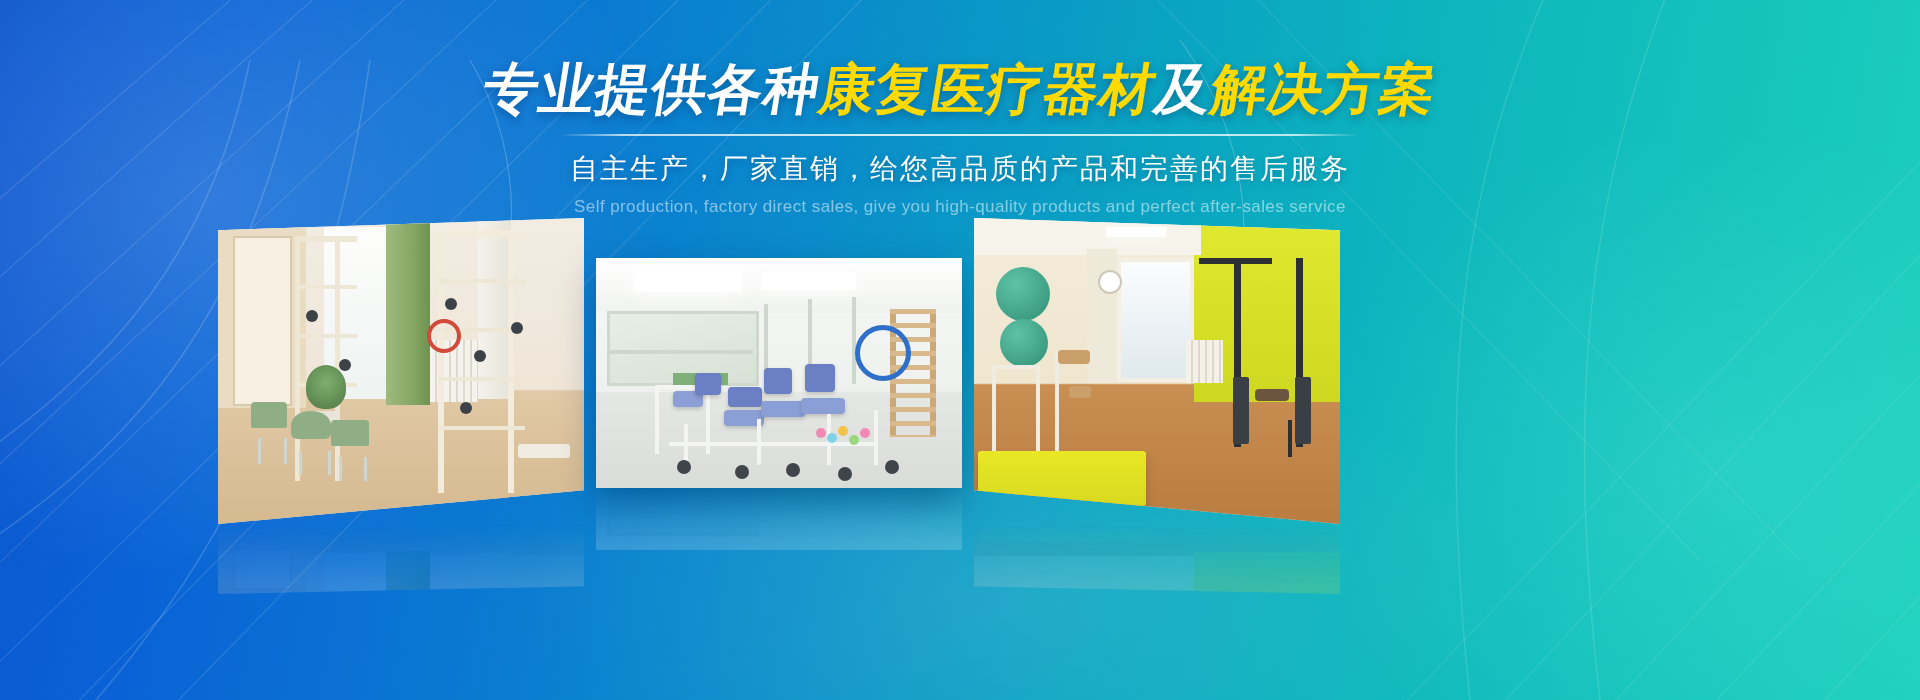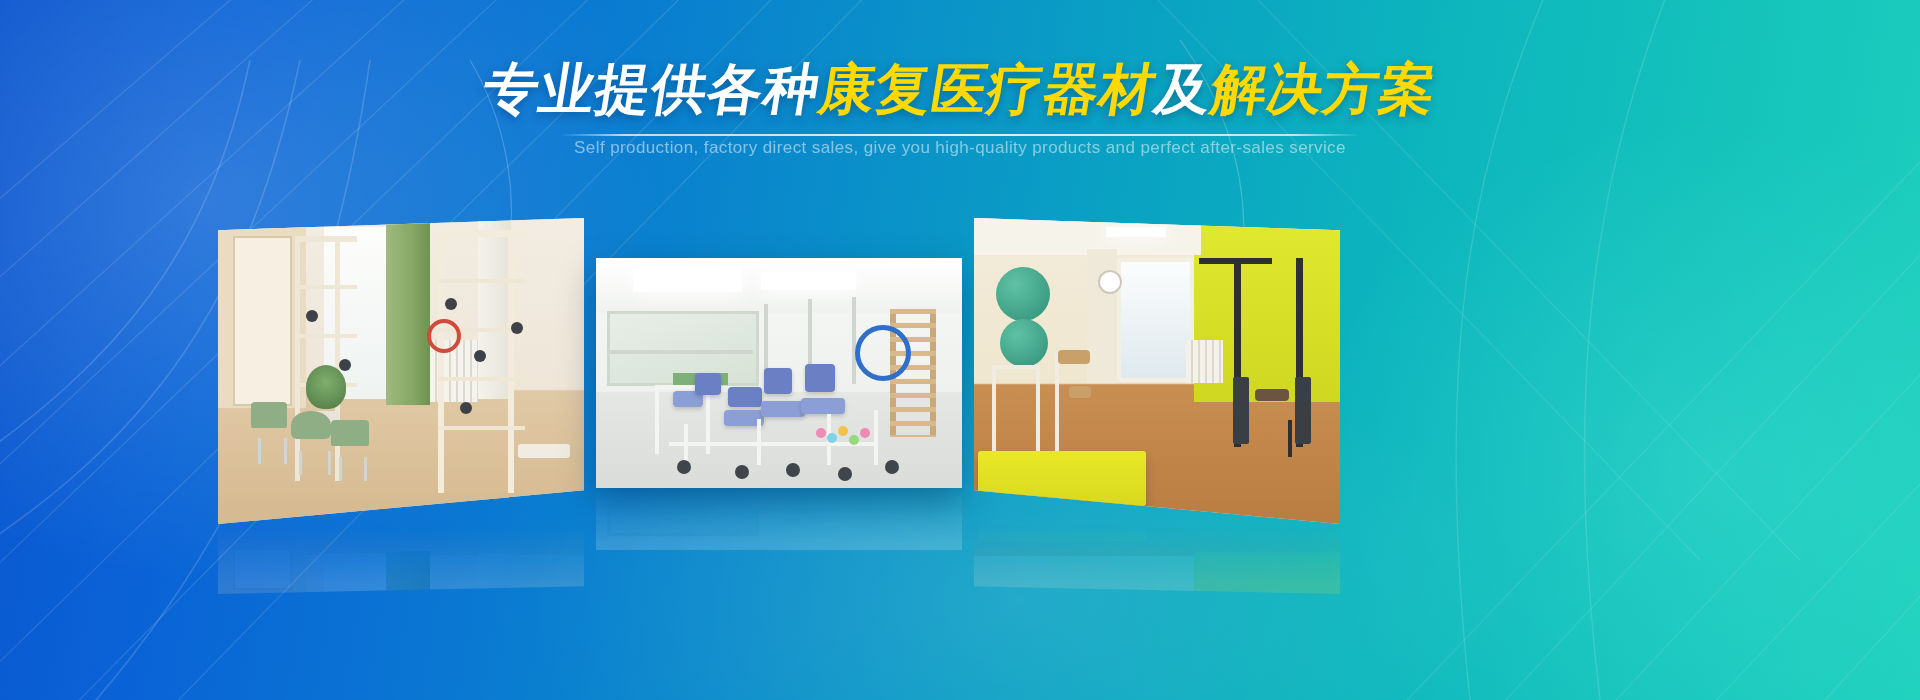--- a/index.html
+++ b/index.html
@@ -63,21 +63,21 @@
        rgba(255,255,255,0) 100%);
   }
 
   .sub-cn{
     margin-top:16px;
     font-size:28px;line-height:34px;color:#ffffff;
     letter-spacing:2px;white-space:nowrap;
     text-shadow:0 2px 6px rgba(0,40,90,.35);
   }
   .sub-en{
-    margin-top:1px;
+    margin-top:10px;
     font-size:17px;line-height:22px;
     color:rgba(255,255,255,.50);
     letter-spacing:.4px;white-space:nowrap;
   }
 
   
   .photos{position:absolute;left:0;top:0;width:1920px;height:700px;z-index:4;}
 
   .card{
     position:absolute;overflow:hidden;
@@ -227,20 +227,21 @@
       </g>
     </svg>
   </div>
   <div class="glow g1"></div>
   <div class="glow g2"></div>
   <div class="glow g3"></div>
 
   <div class="text-wrap">
     <div class="headline"><span class="w">专业提供各种</span><span class="y">康复医疗器材</span><span class="w">及</span><span class="y">解决方案</span></div>
     <div class="divider"></div>
+    <div class="sub-cn">自主生产，厂家直销，给您高品质的产品和完善的售后服务</div>
     <div class="sub-en">Self production, factory direct sales, give you high-quality products and perfect after-sales service</div>
   </div>
 
   <div class="photos">
 
     <div class="card left">
       <div class="inner">
         <div class="scene sA">
           <div class="wall-l"></div>
           <div class="door"></div>

